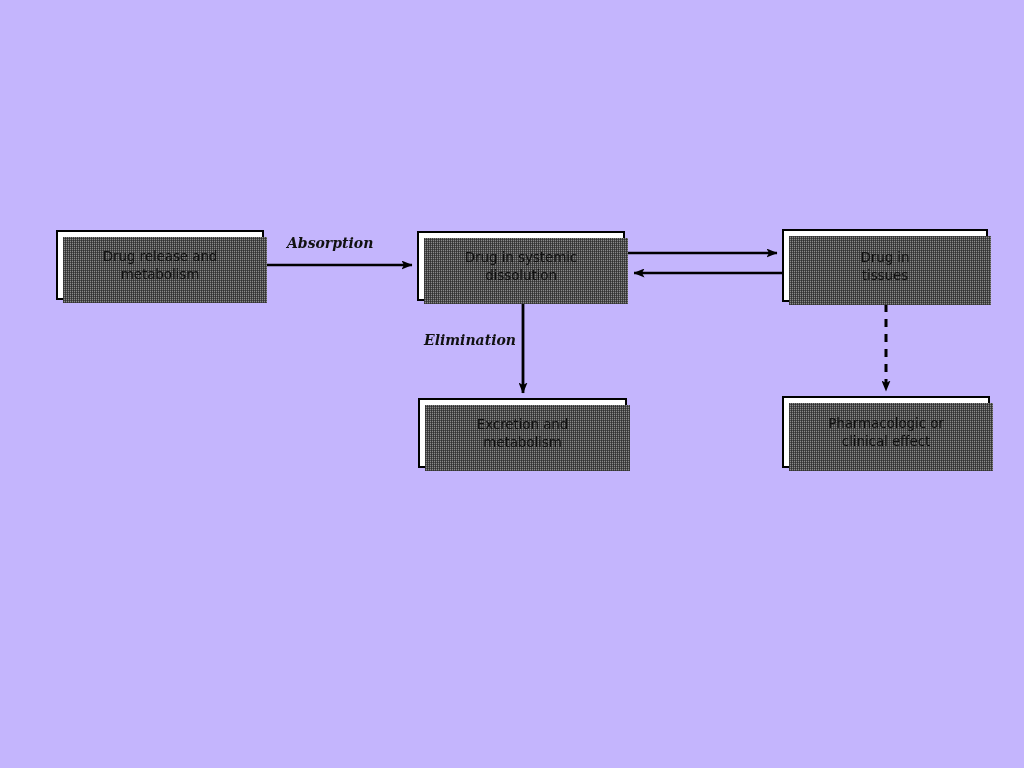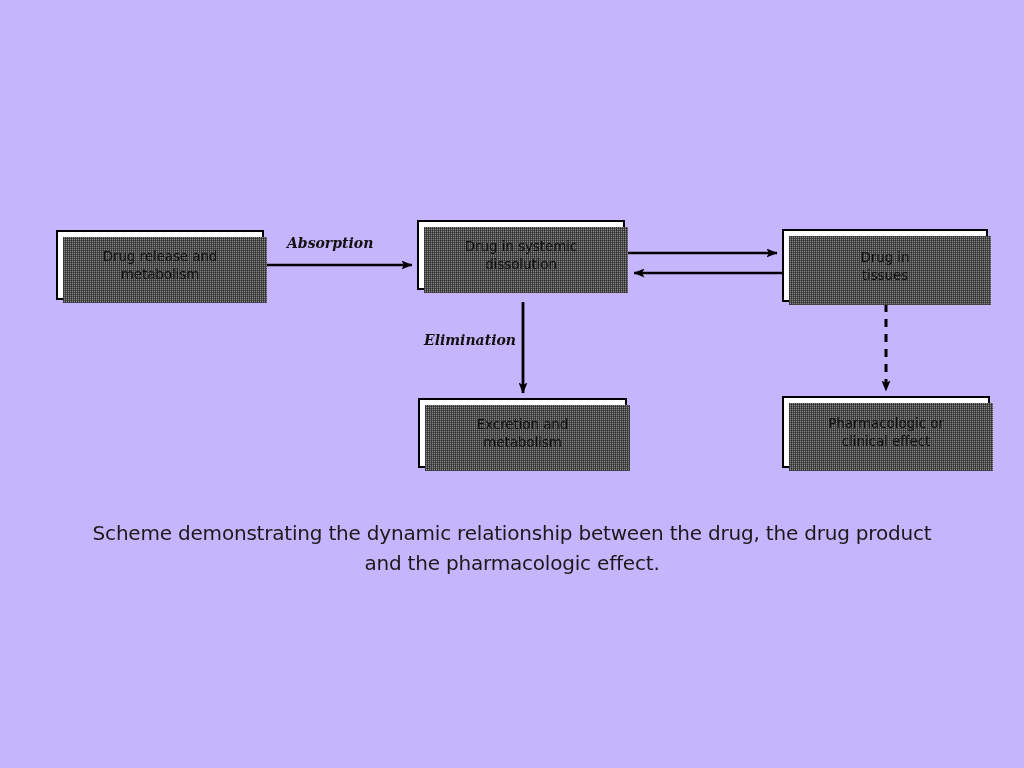--- a/index.html
+++ b/index.html
@@ -69,21 +69,21 @@
         rgba(255,255,255,0) 1px 2px
       ),
       #8a8a8a;
     z-index: -1;
   }
 
   .node span { display: block; }
 
   
   #node-release      { left: 56px;  top: 230px; width: 208px; height: 70px; }
-  #node-systemic     { left: 417px; top: 220px; width: 208px; height: 70px; }
+  #node-systemic     { left: 417px; top: 231px; width: 208px; height: 70px; }
   #node-tissues      { left: 782px; top: 229px; width: 206px; height: 73px; }
   #node-excretion    { left: 418px; top: 398px; width: 209px; height: 70px; }
   #node-effect       { left: 782px; top: 396px; width: 208px; height: 72px; }
 
   
   .edge-label {
     position: absolute;
     font-family: "DejaVu Serif", serif;
     font-style: italic;
     font-weight: 600;
@@ -188,15 +188,14 @@
         <span>Pharmacologic or</span>
         <span>clinical effect</span>
       </div>
     </div>
 
     <div class="edge-label" id="label-absorption">Absorption</div>
     <div class="edge-label" id="label-elimination">Elimination</div>
 
   </div>
 
-  <div id="caption">Scheme demonstrating the dynamic relationship between the drug, the drug product and the pharmacologic effect.</div>
 
 </div>
 
 </body></html>

